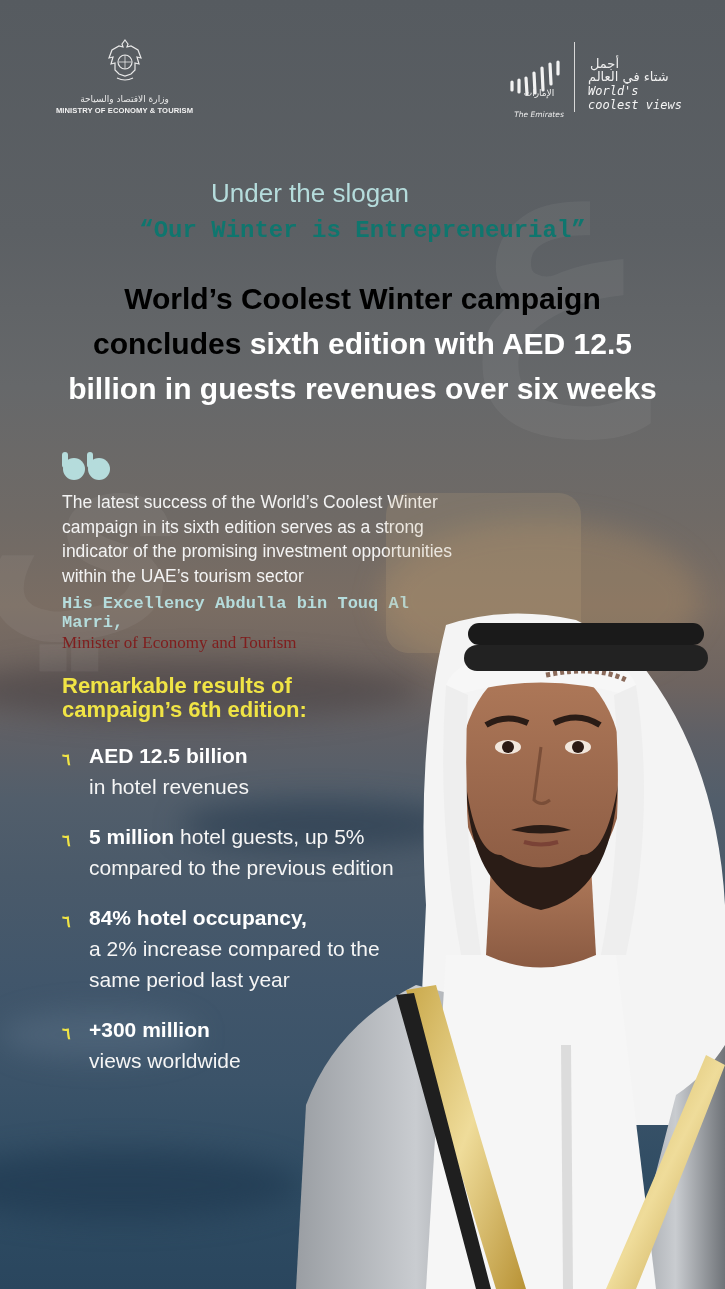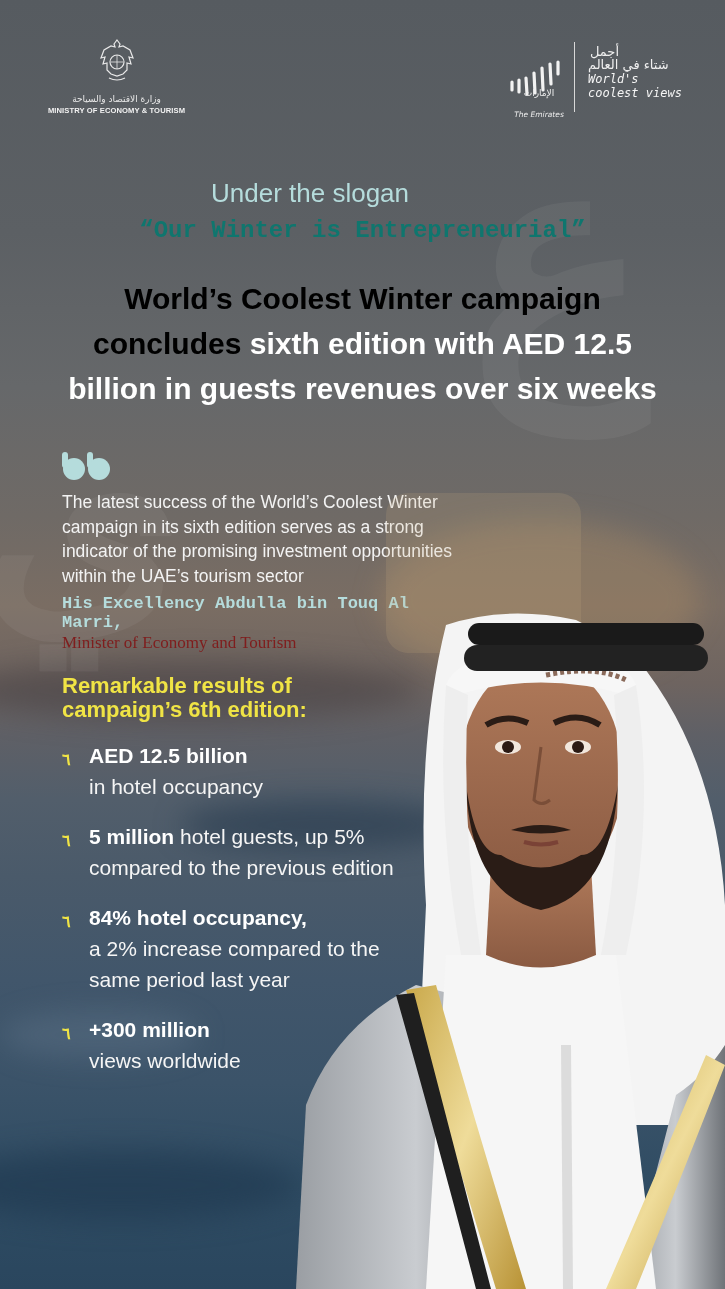--- a/index.html
+++ b/index.html
@@ -18,31 +18,31 @@
     font-family: "DejaVu Serif", serif; font-weight: bold;
     pointer-events: none;
   }
   .cloud {
     position: absolute; border-radius: 50%;
     filter: blur(14px); pointer-events: none;
   }
 
   
   .header { position: absolute; top: 0; left: 0; width: 725px; height: 140px; }
-  .ministry { position: absolute; left: 44px; top: 38px; width: 145px; text-align: center; }
+  .ministry { position: absolute; left: 52px; top: 38px; width: 145px; text-align: center; }
   .emblem { width: 40px; height: 46px; margin: 0 auto 6px; }
   .ministry-ar { font-size: 9px; color: #e8e8e8; direction: rtl; letter-spacing: 0.5px; }
   .ministry-en { font-family: "Liberation Sans", sans-serif; font-size: 7.6px; font-weight: bold; color: #f2f2f2; margin-top: 2px; letter-spacing: 0.1px; }
 
   .brand { position: absolute; left: 508px; top: 40px; height: 80px; }
   .brand-mark { position: absolute; left: 0; top: 8px; width: 56px; height: 70px; }
   .brand-mark-ar { position: absolute; left: 6px; top: 48px; font-size: 9px; color: #eee; direction: rtl; width: 50px; text-align: center; }
   .brand-mark-en { position: absolute; left: 2px; top: 60px; font-size: 7.5px; color: #eee; font-style: italic; width: 58px; text-align: center; white-space: nowrap; margin-top: 10px; }
   .brand-divider { position: absolute; left: 66px; top: 2px; width: 1px; height: 70px; background: #d8d8d8; }
-  .brand-text { position: absolute; left: 80px; top: 4px; width: 110px; }
+  .brand-text { position: absolute; left: 80px; top: 16px; width: 110px; }
   .brand-ar-1 { font-size: 13px; color: #f0f0f0; direction: rtl; text-align: left; padding-left: 2px; }
   .brand-ar-2 { font-size: 13px; color: #f0f0f0; direction: rtl; text-align: left; margin-top: -2px; }
   .brand-en-1, .brand-en-2 { font-family: "DejaVu Sans Mono", monospace; font-style: italic; font-size: 12px; color: #f5f5f5; line-height: 14px; white-space: nowrap; }
 
   
   .slogan-intro { position: absolute; top: 178px; left: 0; width: 620px; text-align: center; font-size: 26px; color: #b5dcdc; font-family: "Liberation Sans", sans-serif; }
   .slogan { position: absolute; top: 217px; left: 0; width: 725px; text-align: center; font-size: 24px; font-weight: bold; color: #0f766e; font-family: Liberation Mono, monospace; }
   .headline { position: absolute; top: 276px; left: 20px; width: 685px; text-align: center; font-family: "Liberation Sans", sans-serif; font-weight: bold; font-size: 30px; line-height: 45px; color: #fff; }
   .hl-yellow { color: #000000; }
 
@@ -130,21 +130,21 @@
 <div class="quote-role">Minister of Economy and Tourism</div>
 
 <h2 class="results-title">
   <span>Remarkable results of</span><br>
   <span>campaign’s 6th edition:</span>
 </h2>
 <ul class="results-list">
   <li class="result-item">
     <span class="result-bullet">٦</span>
     <span class="result-strong">AED 12.5 billion</span><br>
-    <span>in hotel occupancy</span>
+    <span>in hotel revenues</span>
   </li>
   <li class="result-item">
     <span class="result-bullet">٦</span>
     <span class="result-strong">5 million</span><span> hotel guests, up 5% compared to the previous edition</span>
   </li>
   <li class="result-item">
     <span class="result-bullet">٦</span>
     <span class="result-strong">84% hotel occupancy,</span><br>
     <span>a 2% increase compared to the same period last year</span>
   </li>

